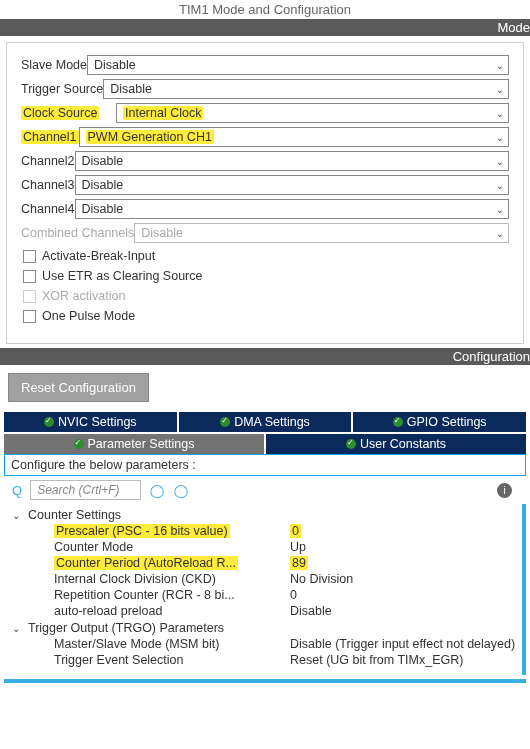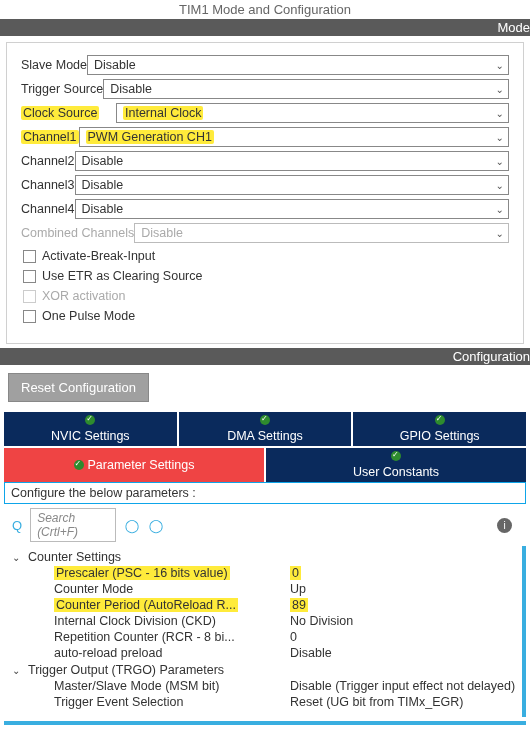--- a/index.html
+++ b/index.html
@@ -97,22 +97,22 @@
     flex: 1;
     text-align: center;
     padding: 3px 0;
     font-size: 12.5px;
     color: #fff;
     display: flex;
     align-items: center;
     justify-content: center;
     gap: 4px;
   }
-  .tab.dark { background: #0a2a5c; flex-direction: column; }
-  .tab.light { background: #ef4444; }
+  .tab.dark { background: #0a2a5c; }
+  .tab.light { background: #737373; }
   .check-ico {
     width: 10px; height: 10px; border-radius: 50%;
     background: #2e8b2e;
     display: inline-block;
     position: relative;
   }
   .check-ico::after {
     content: "✓";
     color: #fff;
     font-size: 8px;
@@ -131,21 +131,21 @@
     gap: 8px;
     padding: 4px 8px;
   }
   .search-ico { color: #39aee0; font-size: 13px; }
   .search-input {
     border: 1px solid #bbb;
     color: #888;
     font-style: italic;
     padding: 2px 6px;
     font-size: 12px;
-    width: 86px;
+    width: 111px;
   }
   .nav-ico {
     color: #39aee0;
     font-size: 13px;
     width: 16px;
     text-align: center;
   }
   .info-ico {
     margin-left: auto;
     width: 15px; height: 15px;

